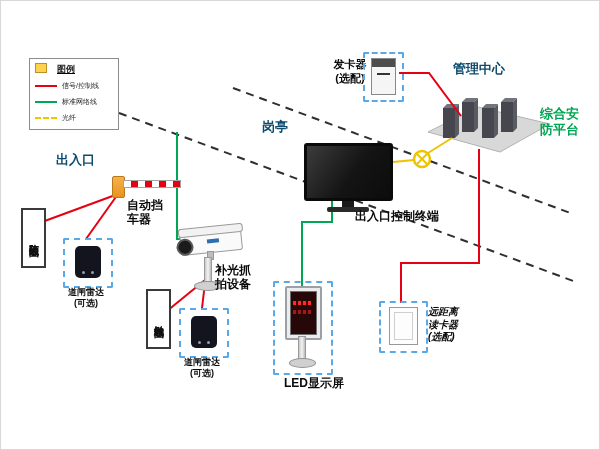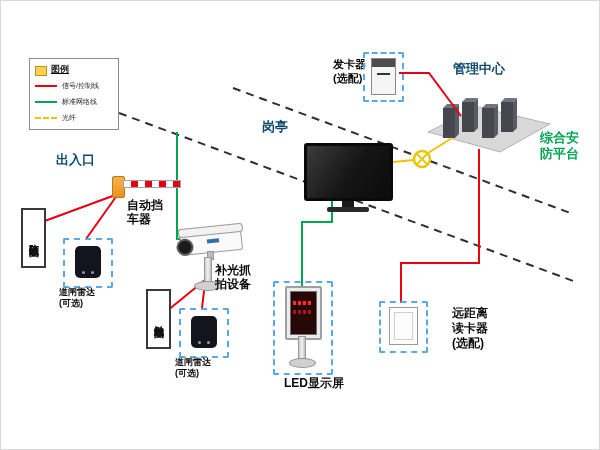--- a/index.html
+++ b/index.html
@@ -1,26 +1,26 @@
 <!DOCTYPE html>
 <html><head>
 <meta charset="utf-8">
 <style>
   html,body{margin:0;padding:0;background:#fff;}
   .canvas{position:relative;width:600px;height:450px;box-sizing:border-box;background:#fff;
           border:1px solid #d8d8d8;font-family:"Liberation Sans","DejaVu Sans",sans-serif;overflow:hidden;}
   .abs{position:absolute;}
   .zlabel{font-weight:bold;font-size:13px;color:#0c4a6e;white-space:nowrap;}
-  .glabel{font-weight:bold;font-size:13px;color:#00a651;line-height:1.25;margin-top:24px;}
+  .glabel{font-weight:bold;font-size:13px;color:#00a651;line-height:1.25;}
   .dlabel{font-weight:bold;font-size:12px;color:#0a0a0a;line-height:1.2;white-space:nowrap;}
-  .slabel{font-weight:bold;font-size:9px;color:#0a0a0a;line-height:1.25;}
+  .slabel{font-weight:bold;font-size:9px;color:#0a0a0a;line-height:1.25;text-align:center;}
   .block{display:block;}
   
   .legend{border:1px solid #8c8c8c;background:#fff;}
-  .legend .trow{display:flex;align-items:flex-end;gap:4px;padding:4px 5px 2px 5px;text-decoration:underline;}
+  .legend .trow{display:flex;align-items:flex-start;gap:10px;padding:4px 5px 2px 5px;text-decoration:underline;}
   .legend .ticon{width:10px;height:8px;background:#ffd24d;border:1px solid #b8912a;}
   .legend .ttext{font-size:9px;font-weight:bold;color:#222;}
   .legend .row{display:flex;align-items:center;gap:5px;padding:3px 5px;}
   .legend .sample{width:22px;height:0;}
   .legend .s-signal{border-top:2px solid #e60012;}
   .legend .s-network{border-top:2px solid #00a651;}
   .legend .s-fiber{border-top:2px dashed #eec300;}
   .legend .ltext{font-size:7px;color:#222;white-space:nowrap;}
   
   .loopbox{border:2px solid #3a3a3a;background:#fff;display:flex;align-items:center;justify-content:center;}
@@ -192,38 +192,39 @@
       <div class="led-row" style="top:18px;opacity:.55;"></div>
     </div>
   </div>
   <div class="abs pole" style="left:297px;top:335px;width:6px;height:25px;"></div>
   <div class="abs base" style="left:288px;top:357px;width:25px;height:8px;"></div>
   <div class="abs dlabel" style="left:283px;top:375px;">LED显示屏</div>
 
   <div class="abs mon-screen" style="left:303px;top:142px;width:83px;height:52px;"></div>
   <div class="abs mon-neck" style="left:341px;top:200px;width:12px;height:7px;"></div>
   <div class="abs mon-base" style="left:326px;top:206px;width:42px;height:5px;"></div>
+  <div class="abs dlabel" style="left:354px;top:208px;">出入口控制终端</div>
 
   <div class="abs slabel" style="left:332px;top:57px;width:34px;font-size:11px;">
     <span class="block">发卡器</span>
     <span class="block">(选配)</span>
   </div>
   <div class="abs optbox" style="left:362px;top:51px;width:37px;height:46px;">
     <div class="issuer" style="width:23px;height:35px;margin:4px auto 0;">
       <div class="top"></div>
       <div class="slot"></div>
     </div>
   </div>
 
   <div class="abs optbox" style="left:378px;top:300px;width:45px;height:48px;">
     <div class="reader-panel" style="width:27px;height:36px;margin:4px auto 0;">
       <div class="inner"></div>
     </div>
   </div>
-  <div class="abs slabel" style="left:451px;top:305px;width:36px;font-size:12px;text-align:left;">
+  <div class="abs slabel" style="left:427px;top:305px;width:36px;font-size:10px;text-align:left;font-style:italic;">
     <span class="block">远距离</span>
     <span class="block">读卡器</span>
     <span class="block">(选配)</span>
   </div>
 
   <div class="abs glabel" style="left:539px;top:105px;">
     <span class="block">综合安</span>
     <span class="block">防平台</span>
   </div>
 

